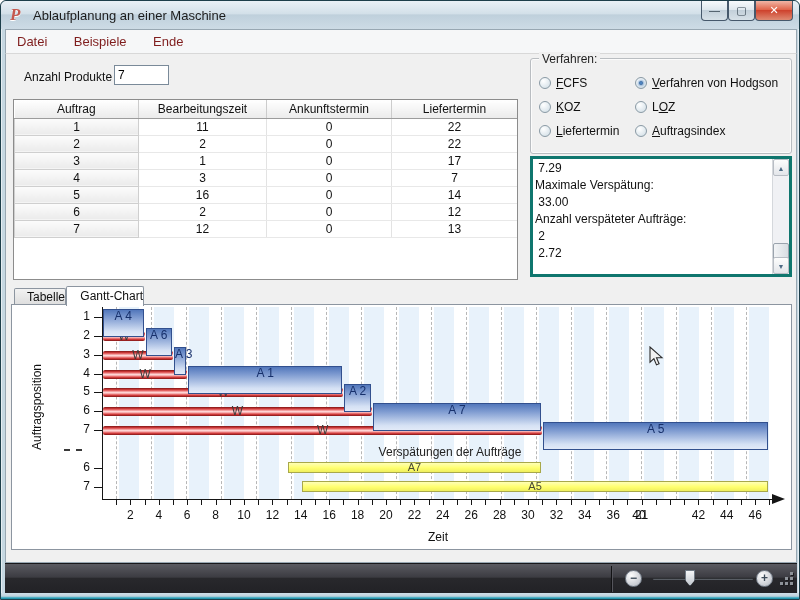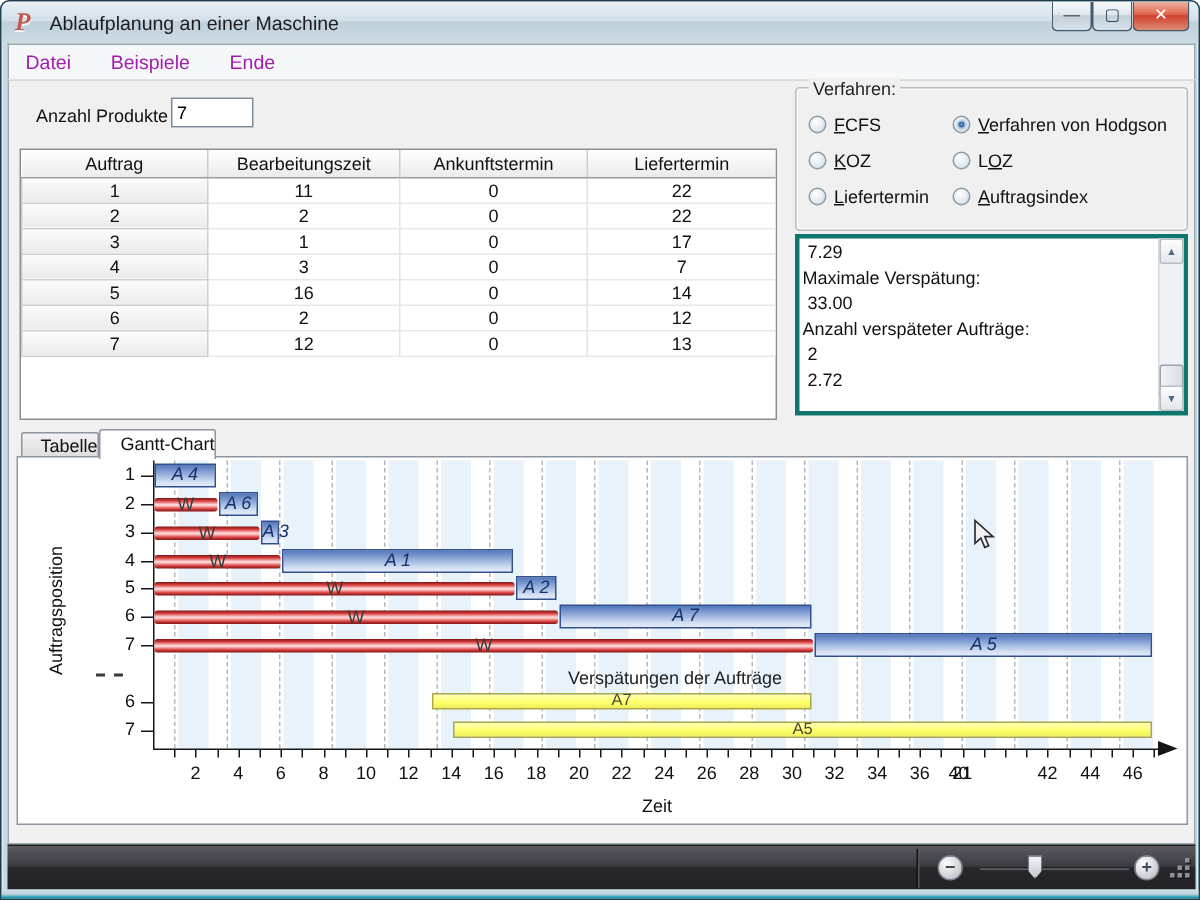--- a/index.html
+++ b/index.html
@@ -18,21 +18,21 @@
   .winbtn { position:absolute; top:0; height:20px; border:1px solid #46586b; border-top:none;
             border-radius:0 0 4px 4px; text-align:center; font-size:11px; line-height:18px;
             color:#33424e; background:linear-gradient(180deg,#f7fafc,#dfe8ee 45%,#c3d0da 50%,#d7e1e8); }
   .winbtn.min { left:700px; width:27px; }
   .winbtn.max { left:727px; width:27px; }
   .winbtn.close { left:754px; width:38px; color:#fff; font-weight:bold;
             background:linear-gradient(180deg,#f0b5a5,#e0664c 45%,#ce432e 50%,#df8a72); }
   
   .menubar { position:absolute; left:4px; top:28px; width:792px; height:24px;
              background:#f6f7f8; border:1px solid #98a7b2; border-bottom:none; }
-  .menu-item { display:inline-block; padding:4px 11px 0 11px; font-size:13px; color:#a21caf; height:36px; }
+  .menu-item { display:inline-block; padding:4px 11px 0 11px; font-size:13px; color:#7f1d1d; height:36px; }
   
   .client { position:absolute; left:4px; top:52px; width:792px; height:510px;
             background:#f0f0f0; border:1px solid #98a7b2; border-top:1px solid #d8d8d8; }
   .lbl { font-size:12px; color:#111; }
   .txtinput { position:absolute; border:1px solid #7a8a99; background:#fff; font-size:12px;
               padding:2px 3px; font-family:"Liberation Sans",sans-serif; }
   
   .jobs-table-wrap { position:absolute; left:7px; top:45px; width:505px; height:181px;
                      background:#fff; border:1px solid #8c8c8c; overflow:hidden; }
   table.jobs { border-collapse:collapse; width:100%; font-size:12px; color:#111; table-layout:fixed; }
@@ -68,23 +68,23 @@
   .tab.inactive { background:linear-gradient(180deg,#f2f2f2,#dcdcdc); }
   .tab.active { background:#fff; z-index:3; }
   .gantt-panel { position:absolute; left:5px; top:250px; width:781px; height:246px;
                  background:#fff; border:1px solid #8c95a0; z-index:2; }
   .gantt-plot { position:absolute; left:0; top:0; width:100%; height:100%; overflow:hidden; }
   .stripe { position:absolute; background:#e8f2fb; }
   .gridline { position:absolute; width:0; border-left:1px dashed #b7b7b7; }
   .axis-y { position:absolute; background:#151515; width:1px; }
   .axis-x { position:absolute; background:#151515; height:1px; }
   .tick { position:absolute; background:#151515; }
-  .bar-job { position:absolute; height:16px; border:1px solid #32508e; font-size:12px; color:#17306b;
+  .bar-job { position:absolute; height:28px; border:1px solid #32508e; font-size:12px; color:#17306b;
              text-align:center; line-height:13px; white-space:nowrap; overflow:visible;
-             background:linear-gradient(180deg,#5277bb 0%,#7d9ad0 28%,#d5e1f4 82%,#e2eaf8 100%);font-style:italic; }
+             background:linear-gradient(180deg,#5277bb 0%,#7d9ad0 28%,#d5e1f4 82%,#e2eaf8 100%); }
   .bar-wait { position:absolute; height:9px; border-radius:2px;
               background:linear-gradient(180deg,#7e1414 0%,#da4040 22%,#ffd4d4 48%,#ffd4d4 55%,#da4040 80%,#7e1414 100%); }
   .wait-label { position:absolute; height:16px; line-height:16px; text-align:center; font-size:12px; color:#3c3c3c; }
   .bar-delay { position:absolute; height:11px; border:1px solid #a8a84a; font-size:11px; color:#4a4a35;
                text-align:center; line-height:9px; white-space:nowrap;
                background:linear-gradient(180deg,#ffffb6,#ffff6e 55%,#efef5e); }
   .row-label { position:absolute; font-size:12px; color:#111; width:22px; text-align:right; }
   .xtick-label { position:absolute; font-size:12px; color:#111; width:24px; text-align:center; }
   .sep-dash { position:absolute; border-top:2px dashed #3a3a3a; width:18px; }
   .y-title { position:absolute; font-size:12px; color:#111; width:130px; text-align:center;

